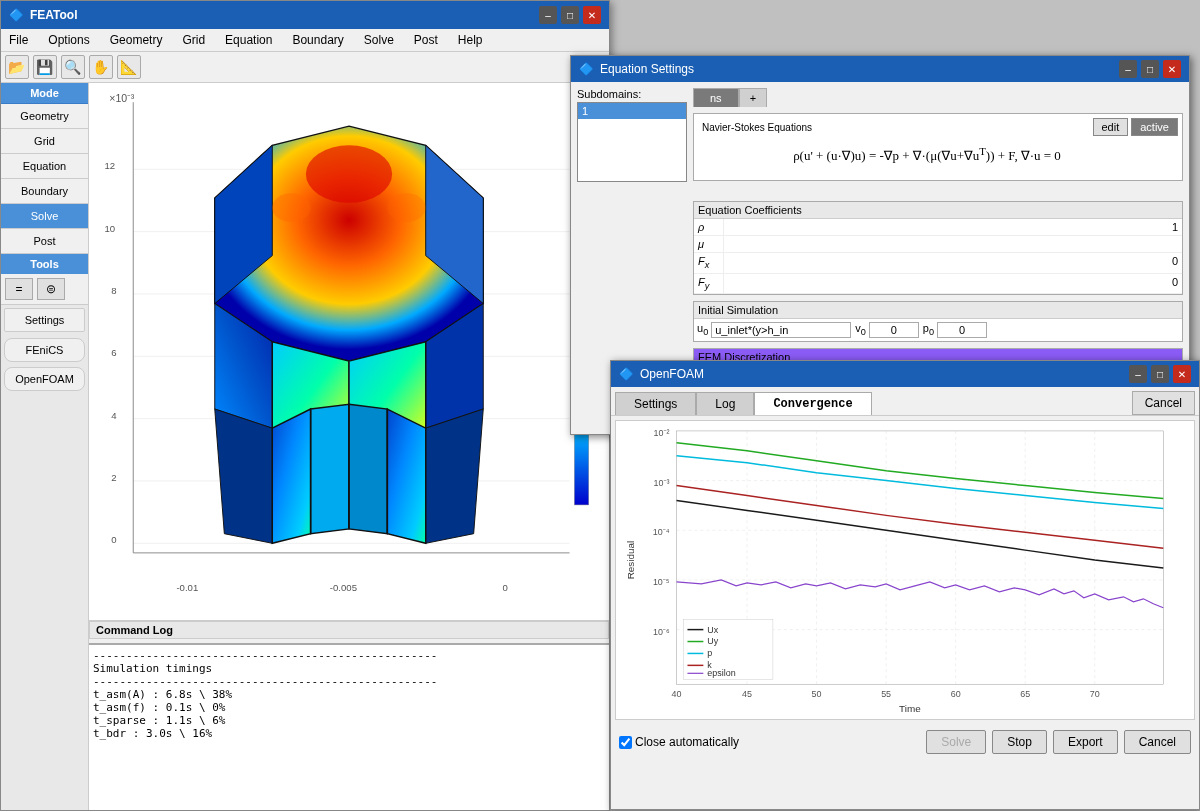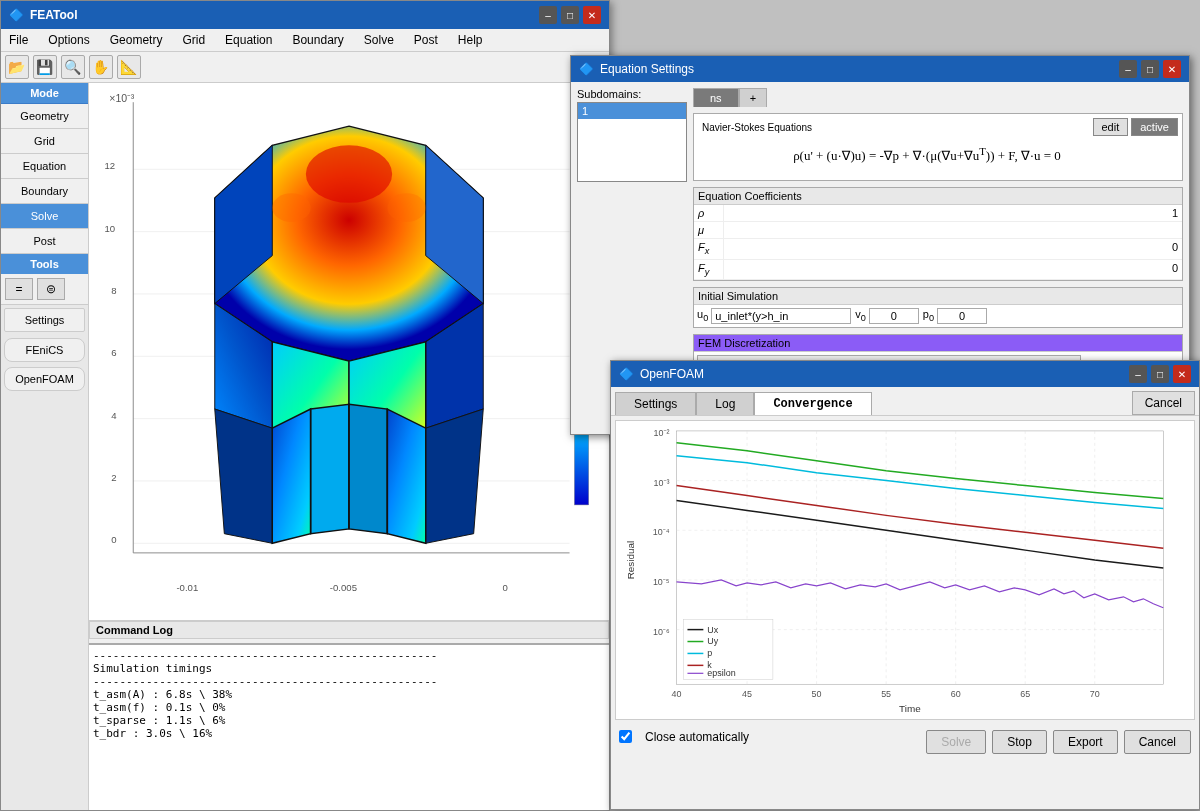--- a/index.html
+++ b/index.html
@@ -220,21 +220,21 @@
       border: 1px solid #aaa;
       border-bottom: none;
       background: #d0d0d0;
       font-size: 11px;
       cursor: pointer;
     }
     .eq-formula-box {
       border: 1px solid #aaa;
       background: white;
       padding: 8px;
-      margin-bottom: 6px;
+      margin-bottom: 20px;
       font-size: 12px;
       text-align: center;
       position: relative;
     }
     .eq-formula-box .eq-btns {
       position: absolute;
       top: 4px; right: 4px;
       display: flex; gap: 3px;
     }
     .eq-formula-btn {
@@ -314,23 +314,23 @@
     .foam-chart-area {
       background: white;
       margin: 4px;
       border: 1px solid #ccc;
       height: 300px;
       position: relative;
       overflow: hidden;
     }
     .foam-bottom {
       display: flex;
-      align-items: flex-start;
+      align-items: center;
       padding: 6px 8px;
-      gap: 10px;
+      gap: 0;
       font-size: 12px;
     }
     .foam-checkbox { margin-right: 3px; }
     .foam-action-btn {
       padding: 4px 14px;
       border: 1px solid #888;
       background: #e0e0e0;
       font-size: 12px;
       cursor: pointer;
       border-radius: 2px;

